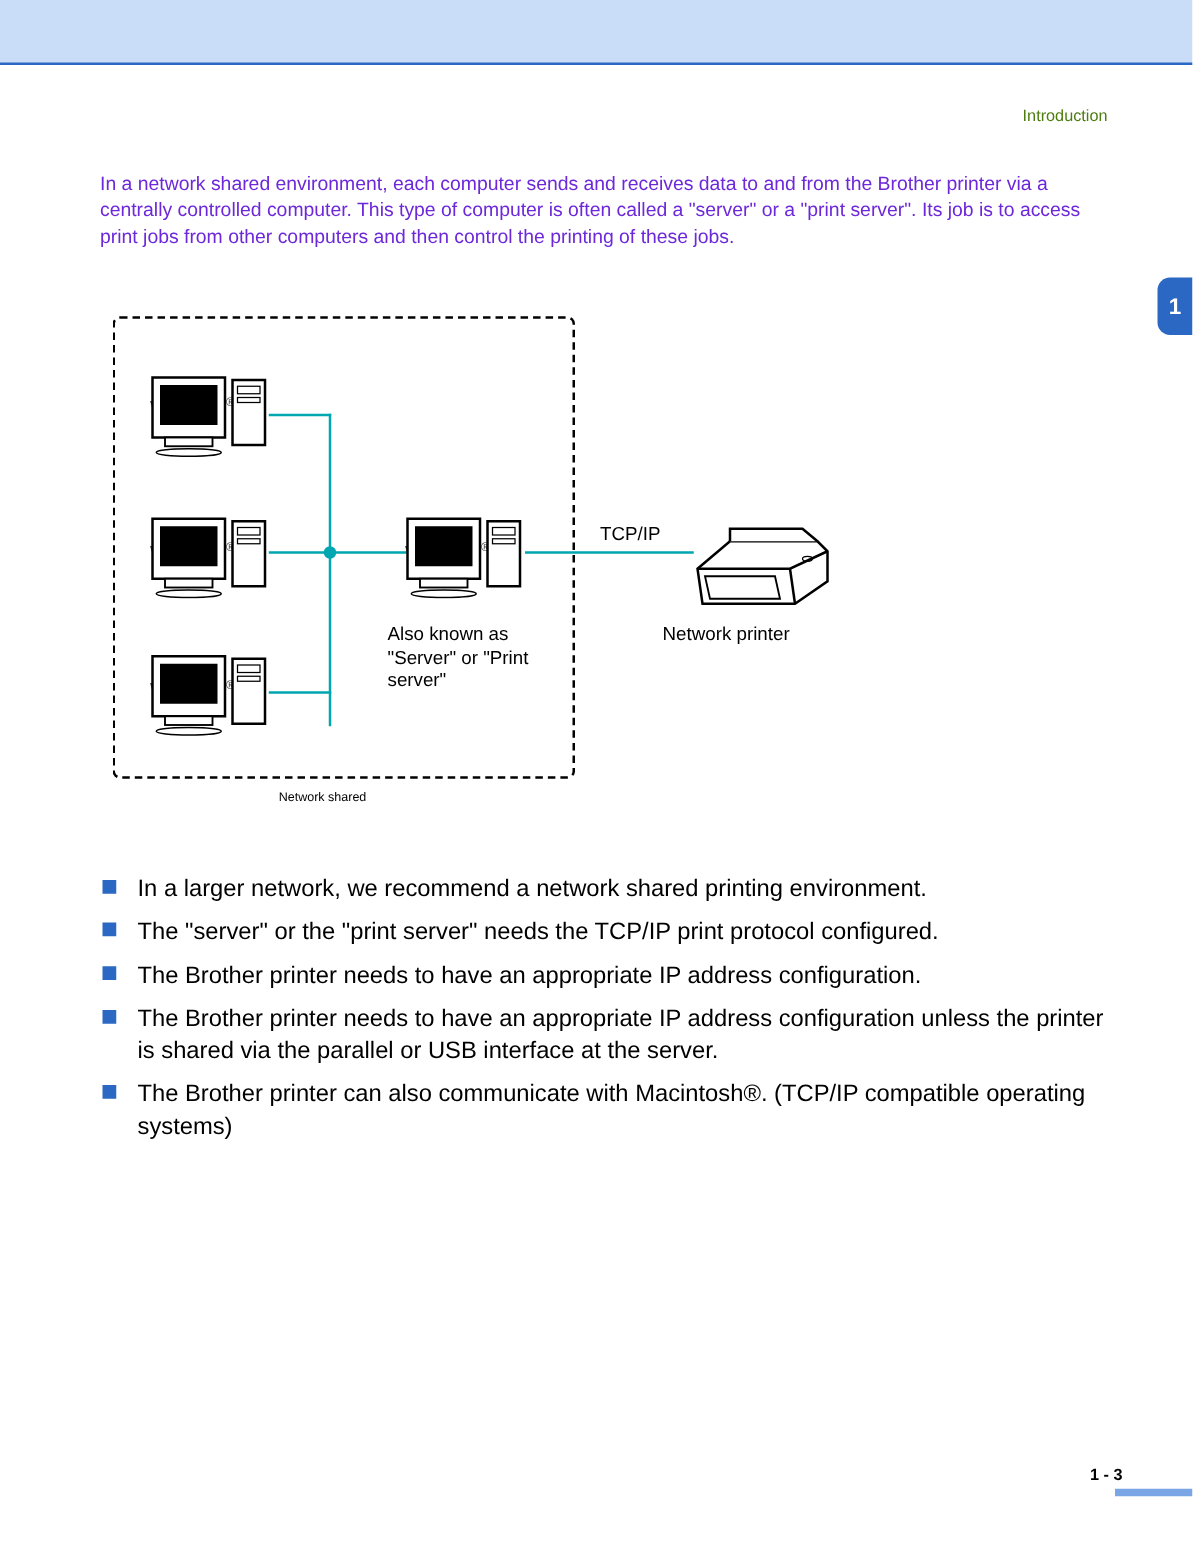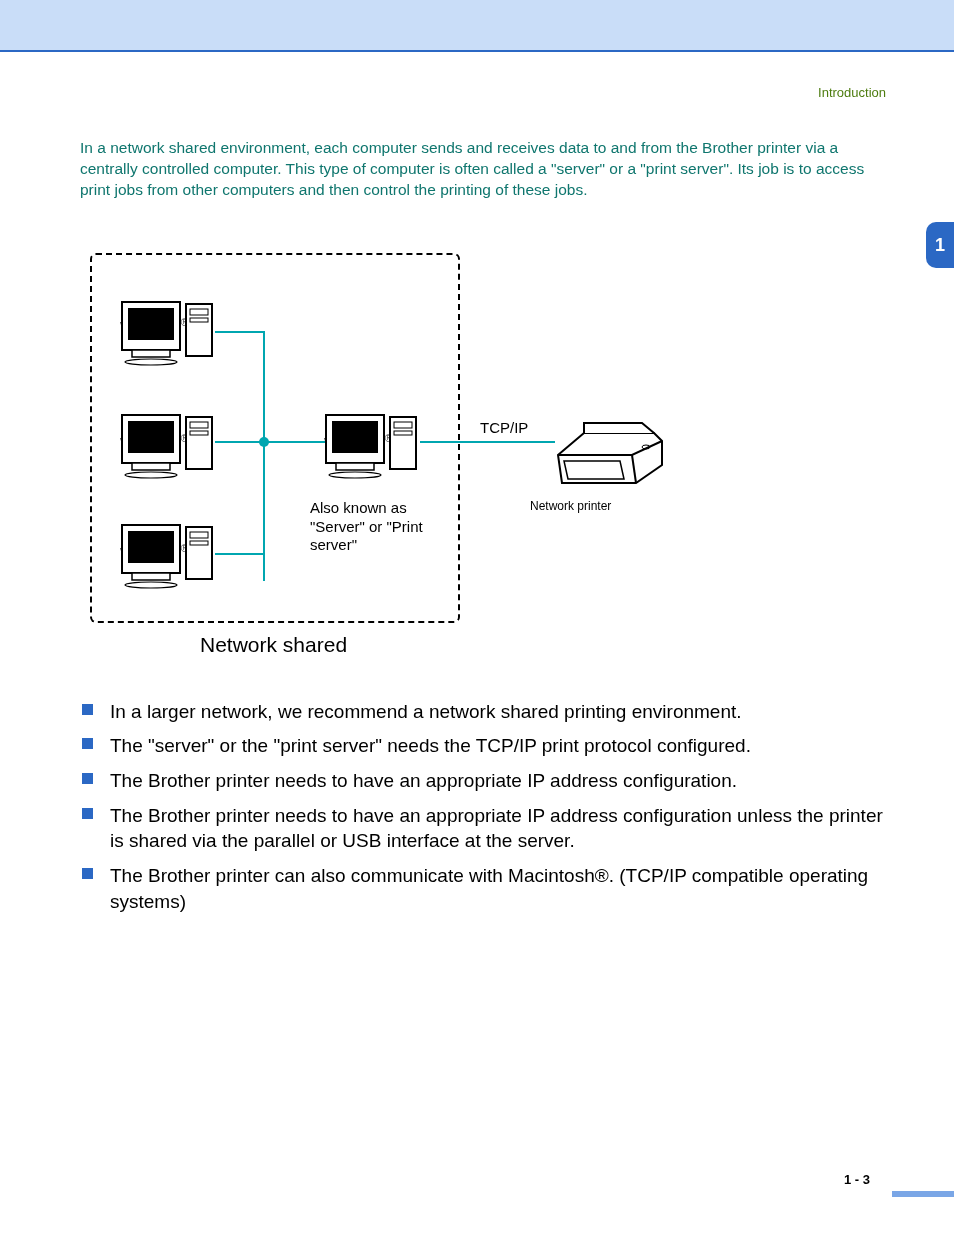--- a/index.html
+++ b/index.html
@@ -47,21 +47,21 @@
   }
   .section-heading {
     font-size: 17px;
     font-weight: bold;
     margin-bottom: 28px;
     color: #000;
   }
   .intro-paragraph {
     font-size: 15.5px;
     line-height: 1.35;
-    color: #0f766e;
+    color: #6d28d9;
     margin-bottom: 40px;
   }
   .diagram {
     position: relative;
     width: 640px;
     height: 420px;
     margin-bottom: 38px;
   }
   .dashed-box {
     position: absolute;
@@ -86,36 +86,36 @@
   }
   .sup-r { font-size: 10px; vertical-align: super; }
   .server-sub {
     position: absolute;
     font-size: 15px;
     line-height: 1.25;
     width: 140px;
   }
   .net-shared-label {
     position: absolute;
-    left: 120px;
+    left: 143px;
     top: 392px;
-    font-size: 21px;
+    font-size: 10px;
   }
   .tcpip-label {
     position: absolute;
     left: 400px;
     top: 178px;
     font-size: 15px;
     text-align: center;
   }
   .printer-label {
     position: absolute;
     left: 450px;
     top: 258px;
-    font-size: 12px;
+    font-size: 15px;
   }
   .line {
     position: absolute;
     background: #00a6b0;
   }
   .bullets {
     list-style: none;
     font-size: 19px;
     line-height: 1.35;
   }
@@ -128,21 +128,21 @@
     content: "";
     position: absolute;
     left: 2px;
     top: 5px;
     width: 11px;
     height: 11px;
     background: #2b68c4;
   }
   .page-num {
     position: absolute;
-    right: 84px;
+    right: 56px;
     bottom: 48px;
     font-size: 13px;
     font-weight: bold;
   }
   .foot-bar {
     position: absolute;
     right: 0;
     bottom: 38px;
     width: 62px;
     height: 6px;

